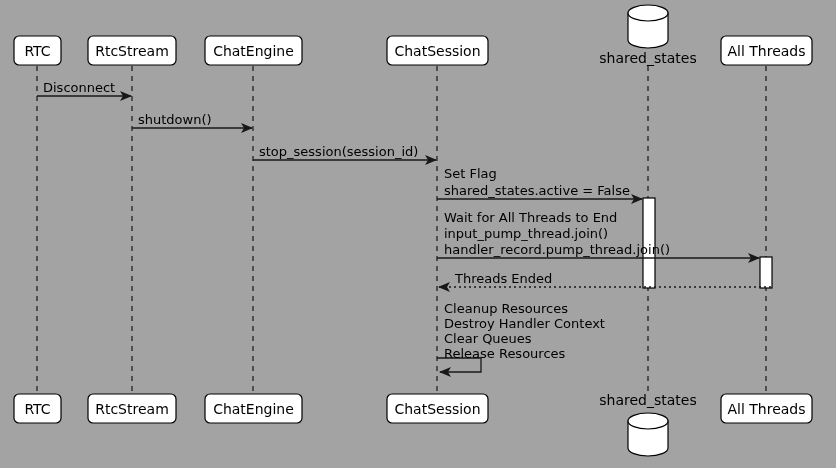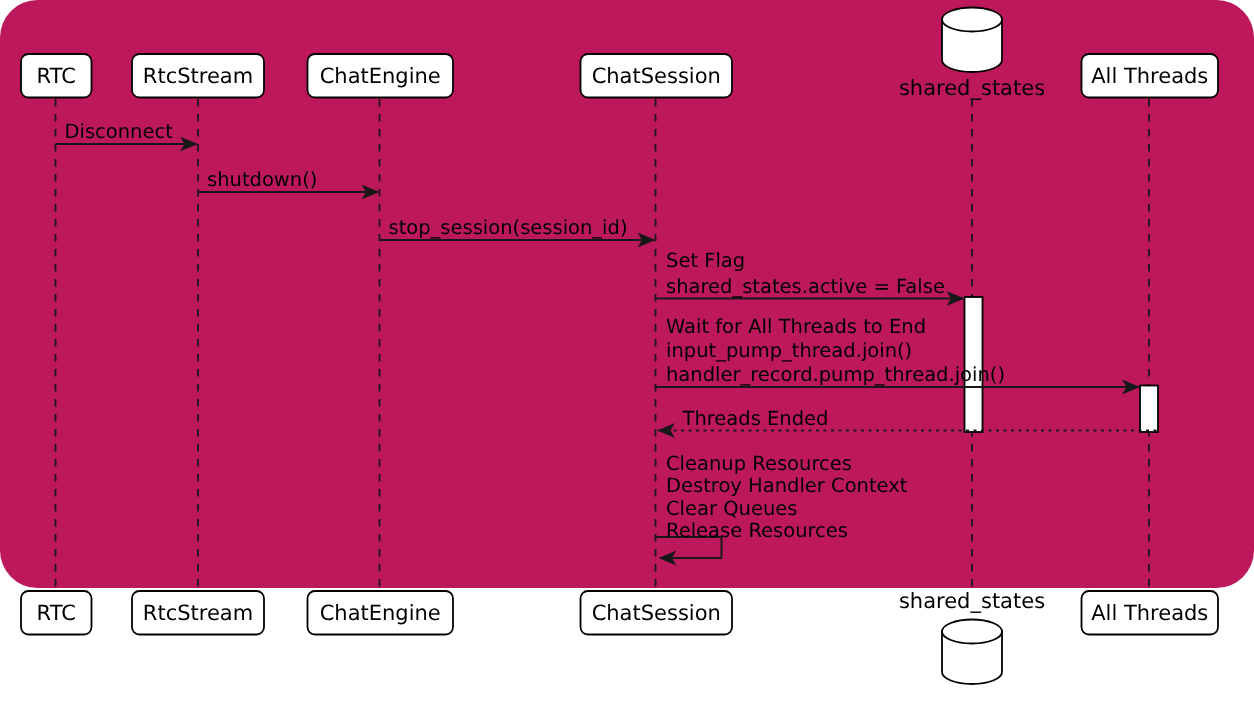--- a/index.html
+++ b/index.html
@@ -9,23 +9,22 @@
   }
   body {
     width: 836px;
     height: 468px;
     font-family: "DejaVu Sans", sans-serif;
     overflow: hidden;
   }
   #diagram {
     position: relative;
     width: 836px;
-    height: 392px;
-    background: #be185d;
-    border-radius: 25px;
+    height: 468px;
+    background: #a3a3a3;
   }
   #diagram svg {
     position: absolute;
     top: 0;
     left: 0;
     width: 836px;
     height: 468px;
   }
   .participant-label {
     font-family: "DejaVu Sans", sans-serif;

